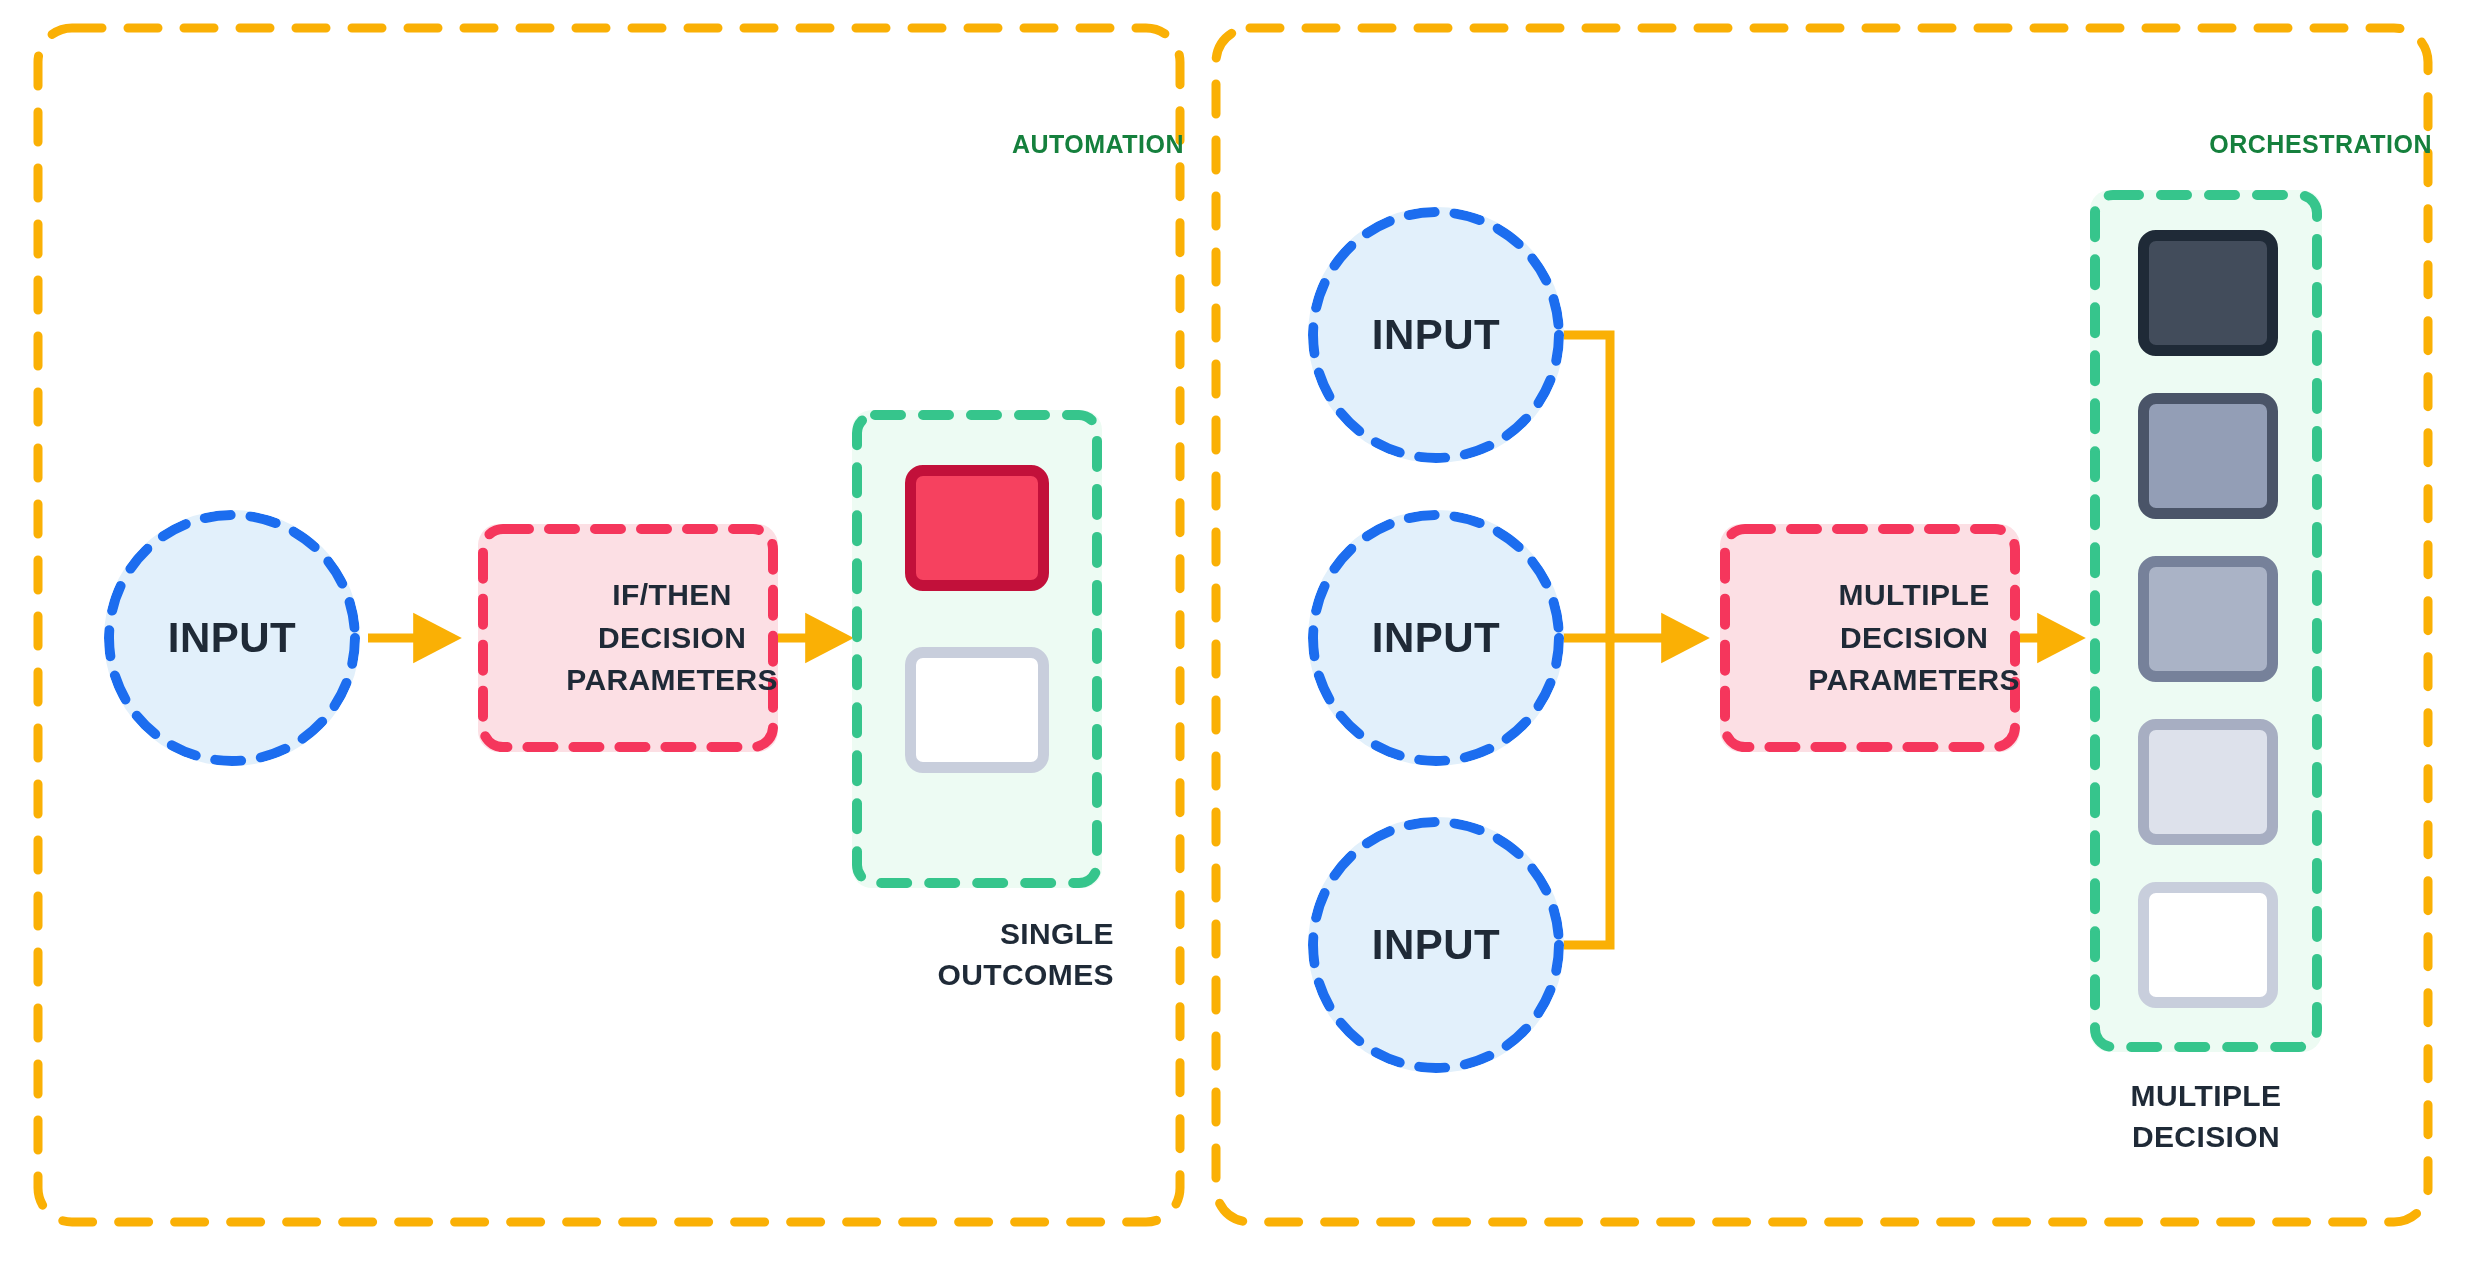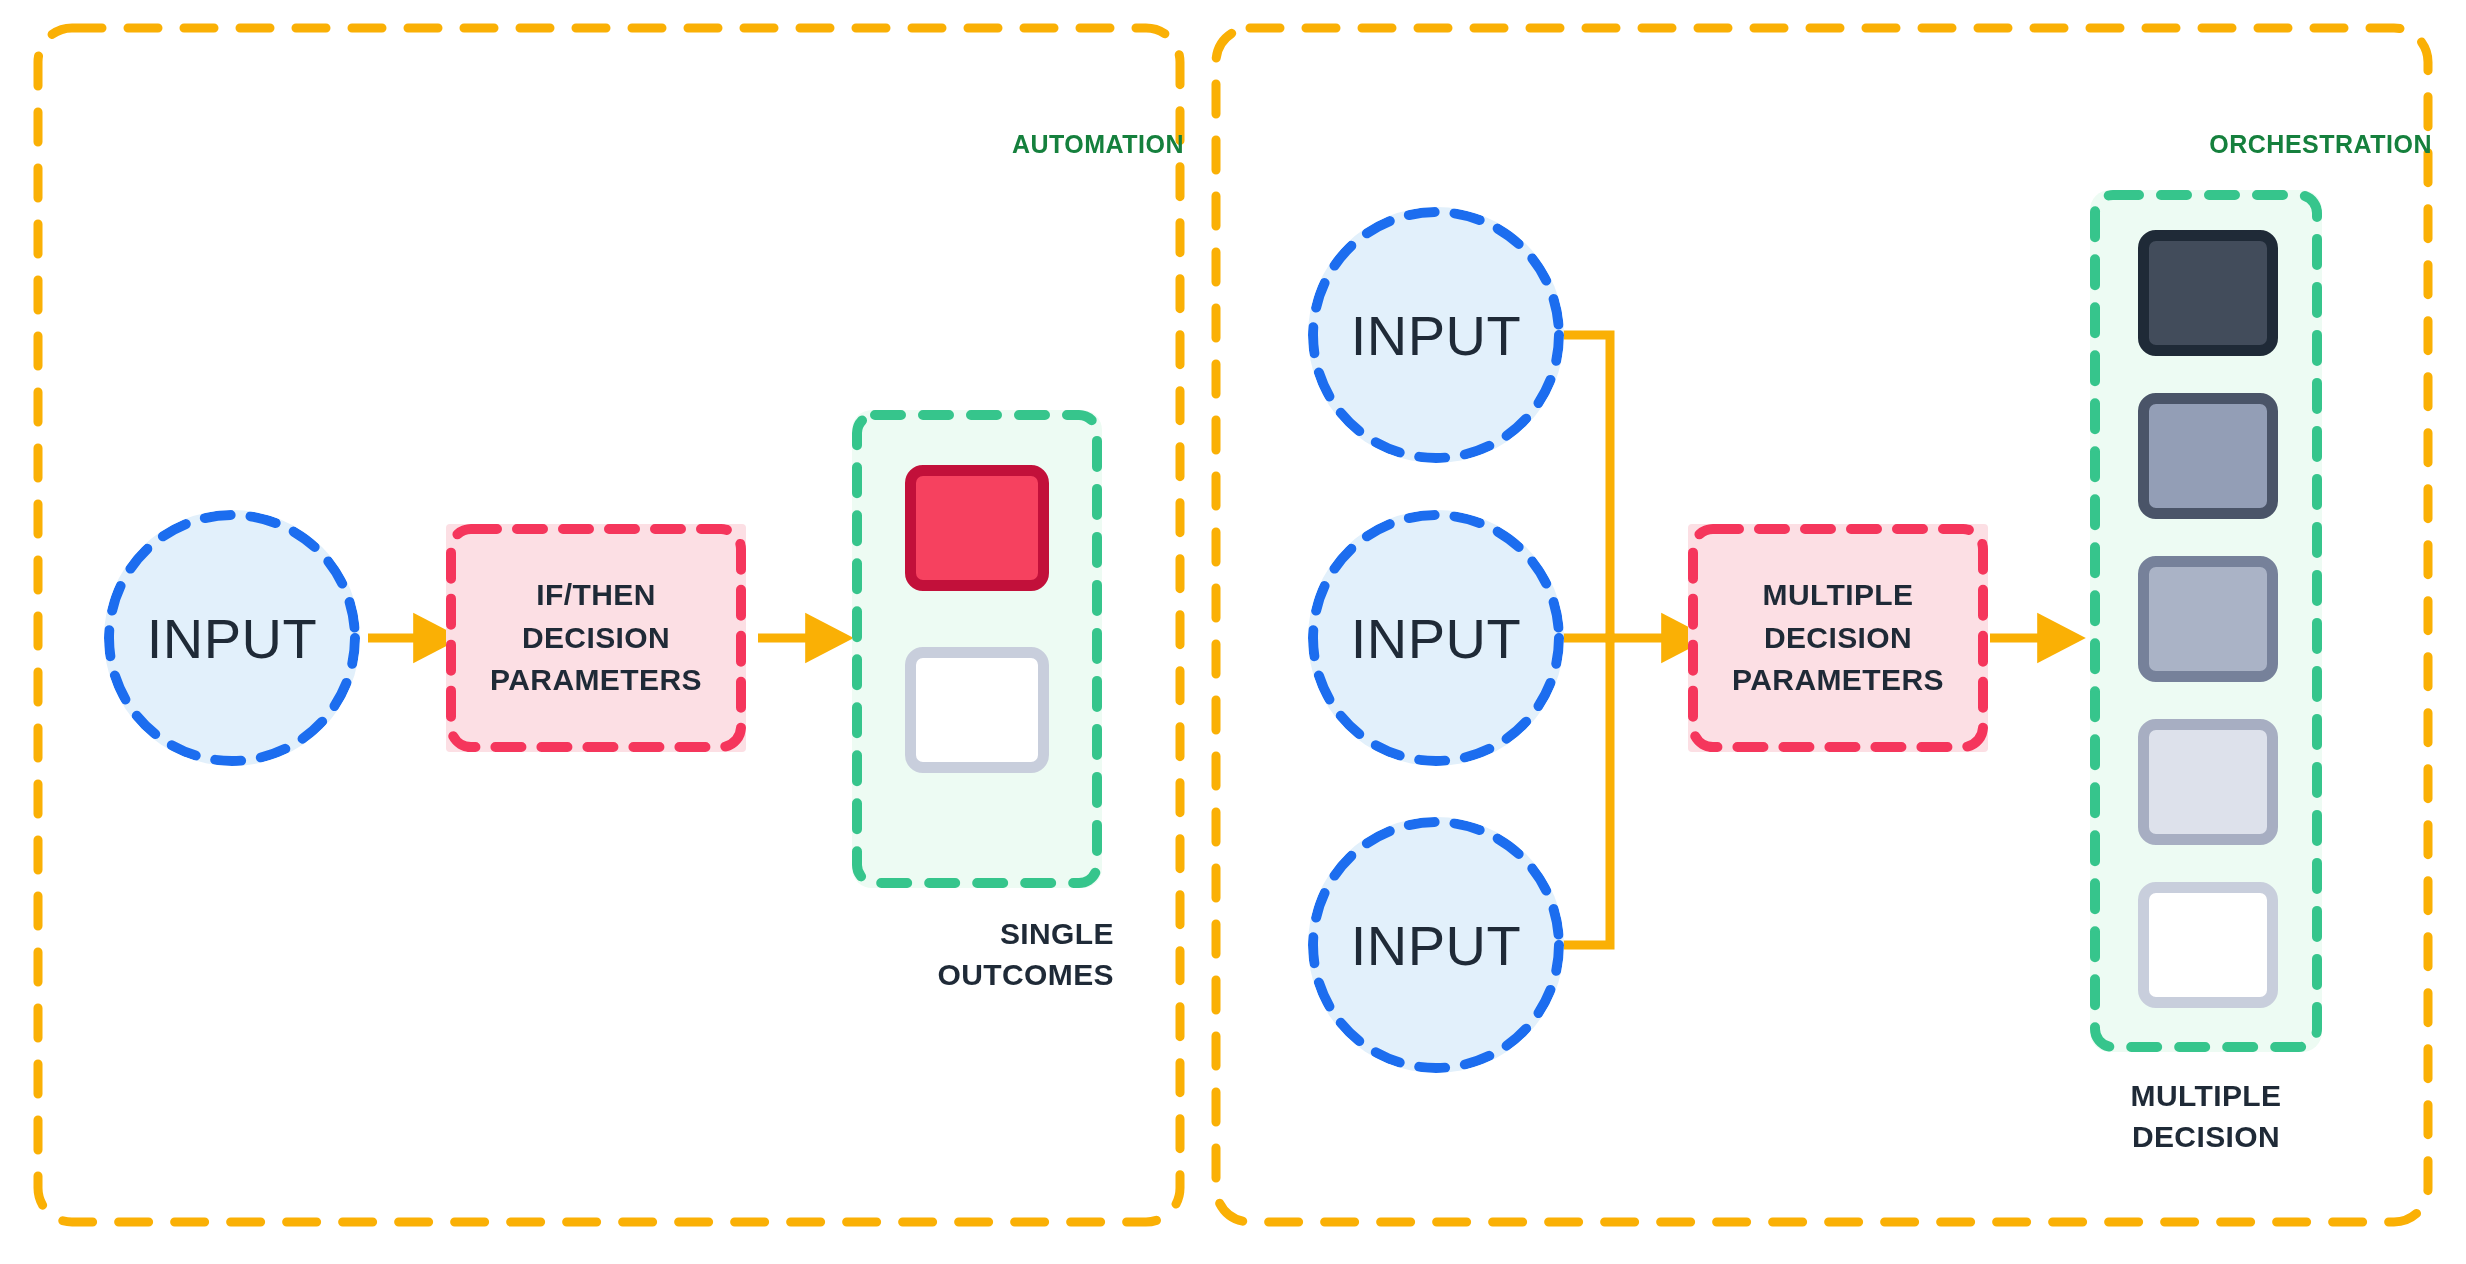--- a/index.html
+++ b/index.html
@@ -58,35 +58,36 @@
     align-items: center;
     justify-content: center;
   }
   .input-circle .ring {
     position: absolute;
     left: 0; top: 0; right: 0; bottom: 0;
     border-radius: 50%;
   }
   .input-label {
     position: relative;
-    font-size: 56px;
-    font-weight: 400;
+    font-size: 42px;
+    font-weight: 700;
     color: #1f2a37;
     letter-spacing: 0.5px;
     z-index: 2;
   }
 
   
   .decision-box {
     position: absolute;
     background: #fcdfe4;
-    border-radius: 4px;
+    border-radius: 21px;
     display: flex;
     align-items: center;
-    justify-content: center;
+    justify-content: flex-end;
+    margin-left: 32px;
   }
   .decision-box .ring {
     position: absolute;
     left: 0; top: 0; right: 0; bottom: 0;
     border-radius: 22px;
   }
   .decision-text {
     position: relative;
     z-index: 2;
     text-align: center;

